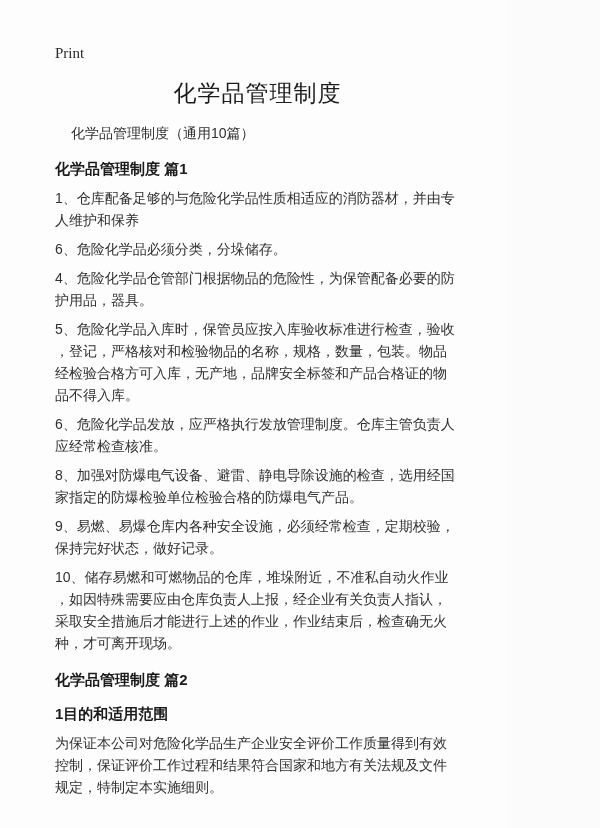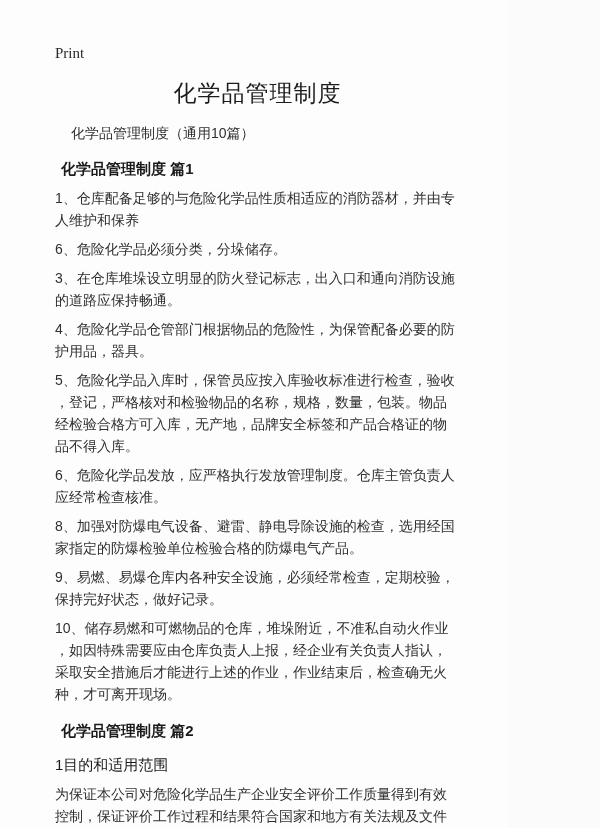--- a/index.html
+++ b/index.html
@@ -40,26 +40,26 @@
   .doc-subtitle {
     font-size: 14px;
     color: #2f2f2f;
     margin: 16px 0 0 16px;
     line-height: 20px;
   }
   .section-heading {
     font-size: 15px;
     font-weight: bold;
     color: #1b1b1b;
-    margin: 15px 0 0 6px;
+    margin: 15px 0 0 0;
     line-height: 22px;
   }
   .sub-heading {
     font-size: 15px;
-    font-weight: normal;
+    font-weight: bold;
     color: #1b1b1b;
     margin: 12px 0 0 0;
     line-height: 22px;
   }
   .para {
     font-size: 14px;
     line-height: 22px;
     color: #2f2f2f;
     margin: 7px 0 0 0;
     text-align: left;
@@ -75,21 +75,20 @@
   <span class="print-link">Print</span>
 
   <h1 class="doc-title">化学品管理制度</h1>
 
   <p class="doc-subtitle">化学品管理制度（通用10篇）</p>
 
   <h2 class="section-heading">化学品管理制度 篇1</h2>
 
   <p class="para">1、仓库配备足够的与危险化学品性质相适应的消防器材，并由专人维护和保养</p>
   <p class="para">6、危险化学品必须分类，分垛储存。</p>
-  <p class="para">3、在仓库堆垛设立明显的防火登记标志，出入口和通向消防设施的道路应保持畅通。</p>
   <p class="para">4、危险化学品仓管部门根据物品的危险性，为保管配备必要的防护用品，器具。</p>
   <p class="para">5、危险化学品入库时，保管员应按入库验收标准进行检查，验收，登记，严格核对和检验物品的名称，规格，数量，包装。物品经检验合格方可入库，无产地，品牌安全标签和产品合格证的物品不得入库。</p>
   <p class="para">6、危险化学品发放，应严格执行发放管理制度。仓库主管负责人应经常检查核准。</p>
   <p class="para">8、加强对防爆电气设备、避雷、静电导除设施的检查，选用经国家指定的防爆检验单位检验合格的防爆电气产品。</p>
   <p class="para">9、易燃、易爆仓库内各种安全设施，必须经常检查，定期校验，保持完好状态，做好记录。</p>
   <p class="para">10、储存易燃和可燃物品的仓库，堆垛附近，不准私自动火作业，如因特殊需要应由仓库负责人上报，经企业有关负责人指认，采取安全措施后才能进行上述的作业，作业结束后，检查确无火种，才可离开现场。</p>
 
   <h2 class="section-heading">化学品管理制度 篇2</h2>
 
   <h3 class="sub-heading">1目的和适用范围</h3>

